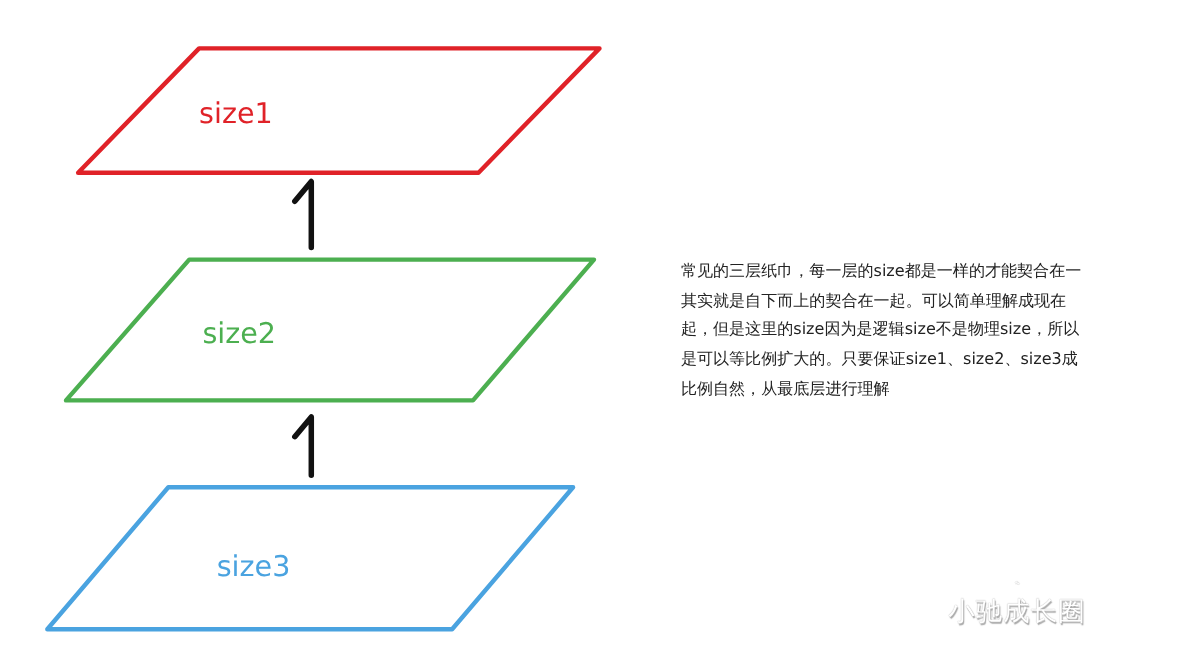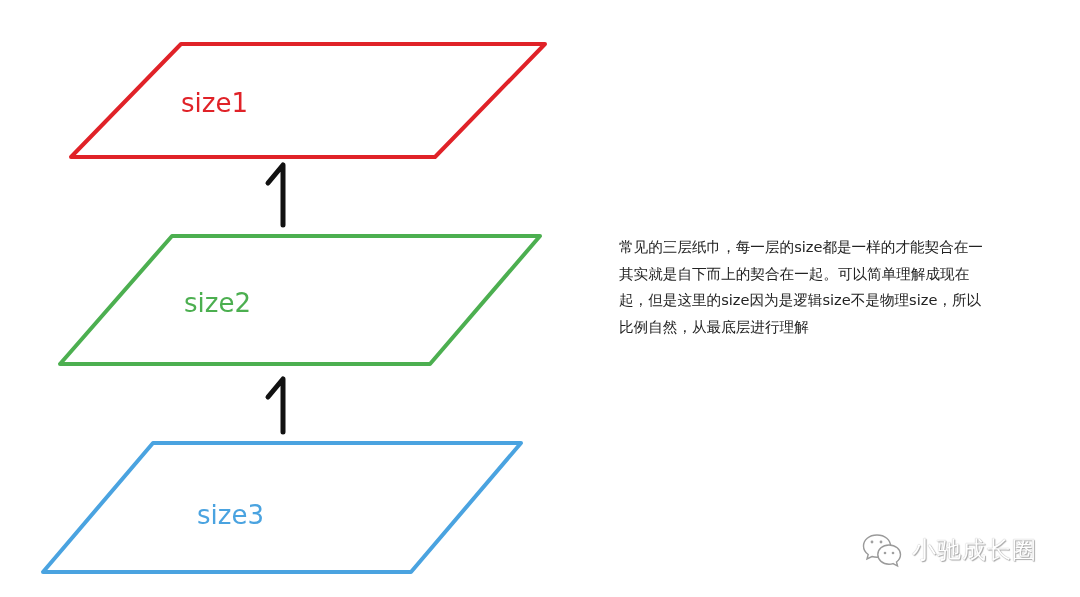--- a/index.html
+++ b/index.html
@@ -8,20 +8,21 @@
     .layer-label { font-family: "DejaVu Sans", sans-serif; font-size: 26px; }
     #description {
       position: absolute; left: 619px; top: 234px; width: 440px;
       font-family: "DejaVu Sans", sans-serif; font-size: 14.6px; line-height: 26.7px; color: #222222;
     }
     #description .line { display: block; white-space: nowrap; }
     #watermark {
       position: absolute; left: 862px; top: 528px; height: 44px;
       display: flex; align-items: center; gap: 8px; color: #ffffff;
       text-shadow: 0 0 1px #9a9a9a, 1px 1px 1px #a8a8a8;
+      flex-direction: column;
     }
     #watermark .wm-text { font-family: "DejaVu Sans", sans-serif; font-size: 24px; letter-spacing: 1px; }
   </style>
 </head>
 <body>
 
 <svg id="diagram" viewBox="0 0 1080 597" xmlns="http://www.w3.org/2000/svg">
 
   <g>
     <polygon fill="none" stroke="#e02228" stroke-width="4" stroke-linejoin="round" points="181,44 545,44 435,157 71,157"></polygon>
@@ -44,20 +45,21 @@
   <g>
     <polygon fill="none" stroke="#4aa3e0" stroke-width="4" stroke-linejoin="round" points="153,443 521,443 411,572 43,572"></polygon>
     <text class="layer-label" x="197" y="524" fill="#4aa3e0">size3</text>
   </g>
 </svg>
 
 <div id="description">
   <span class="line">常见的三层纸巾，每一层的size都是一样的才能契合在一</span>
   <span class="line">其实就是自下而上的契合在一起。可以简单理解成现在</span>
   <span class="line">起，但是这里的size因为是逻辑size不是物理size，所以</span>
+  <span class="line">是可以等比例扩大的。只要保证size1、size2、size3成</span>
   <span class="line">比例自然，从最底层进行理解</span>
 </div>
 
 <div id="watermark">
   <svg width="42" height="36" viewBox="0 0 42 36" xmlns="http://www.w3.org/2000/svg">
     <g fill="#ffffff" stroke="#9a9a9a" stroke-width="1.4">
       <path d="M15,3 C7,3 1.5,8 1.5,14 C1.5,17.5 3.3,20.5 6.2,22.5 L5,27 L10,24.5 C11.6,25 13.3,25.2 15,25.2 C23,25.2 28.5,20 28.5,14 C28.5,8 23,3 15,3 Z"></path>
       <path d="M27,13 C20.5,13 15.8,17.3 15.8,22.6 C15.8,27.9 20.5,32.2 27,32.2 C28.4,32.2 29.8,32 31,31.6 L35.5,34 L34.5,30 C37,28.2 38.5,25.6 38.5,22.6 C38.5,17.3 33.5,13 27,13 Z"></path>
     </g>
     <g fill="#a0a0a0">

